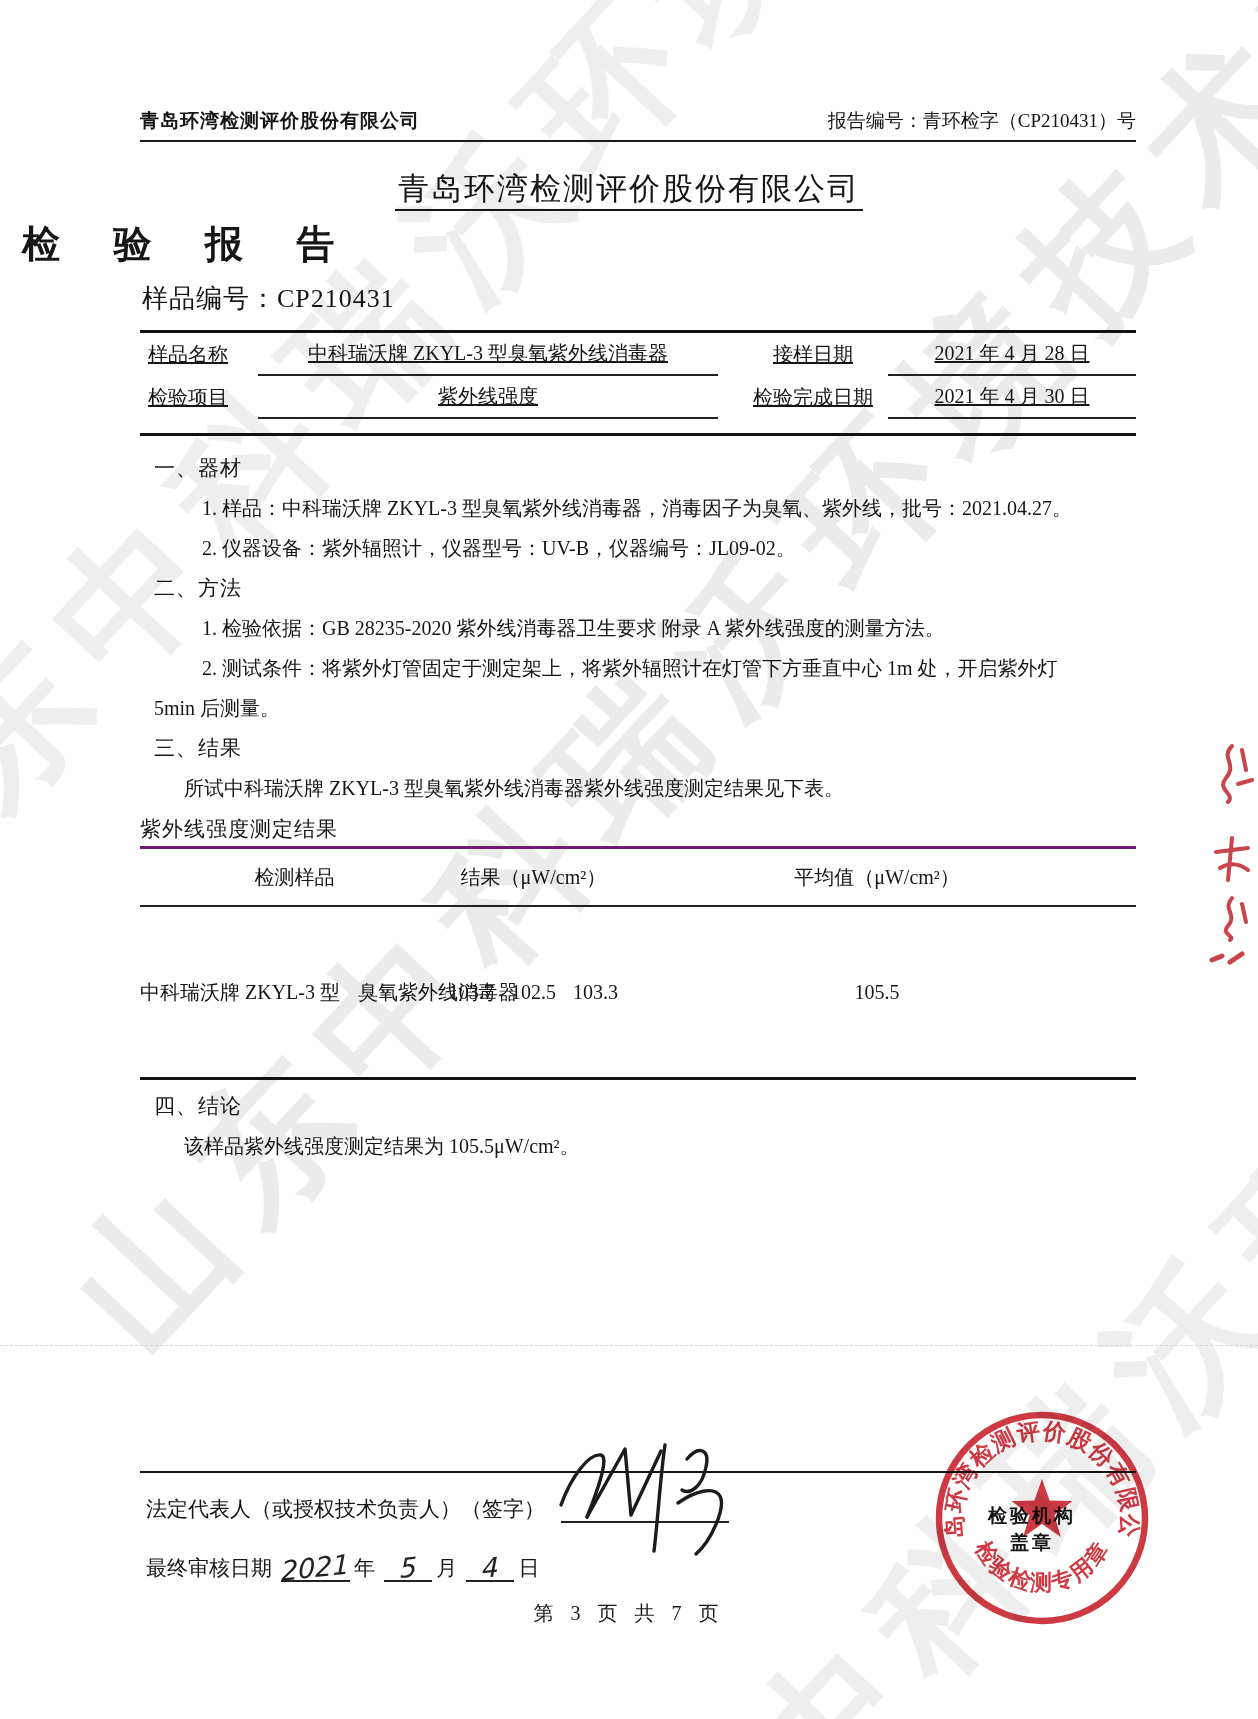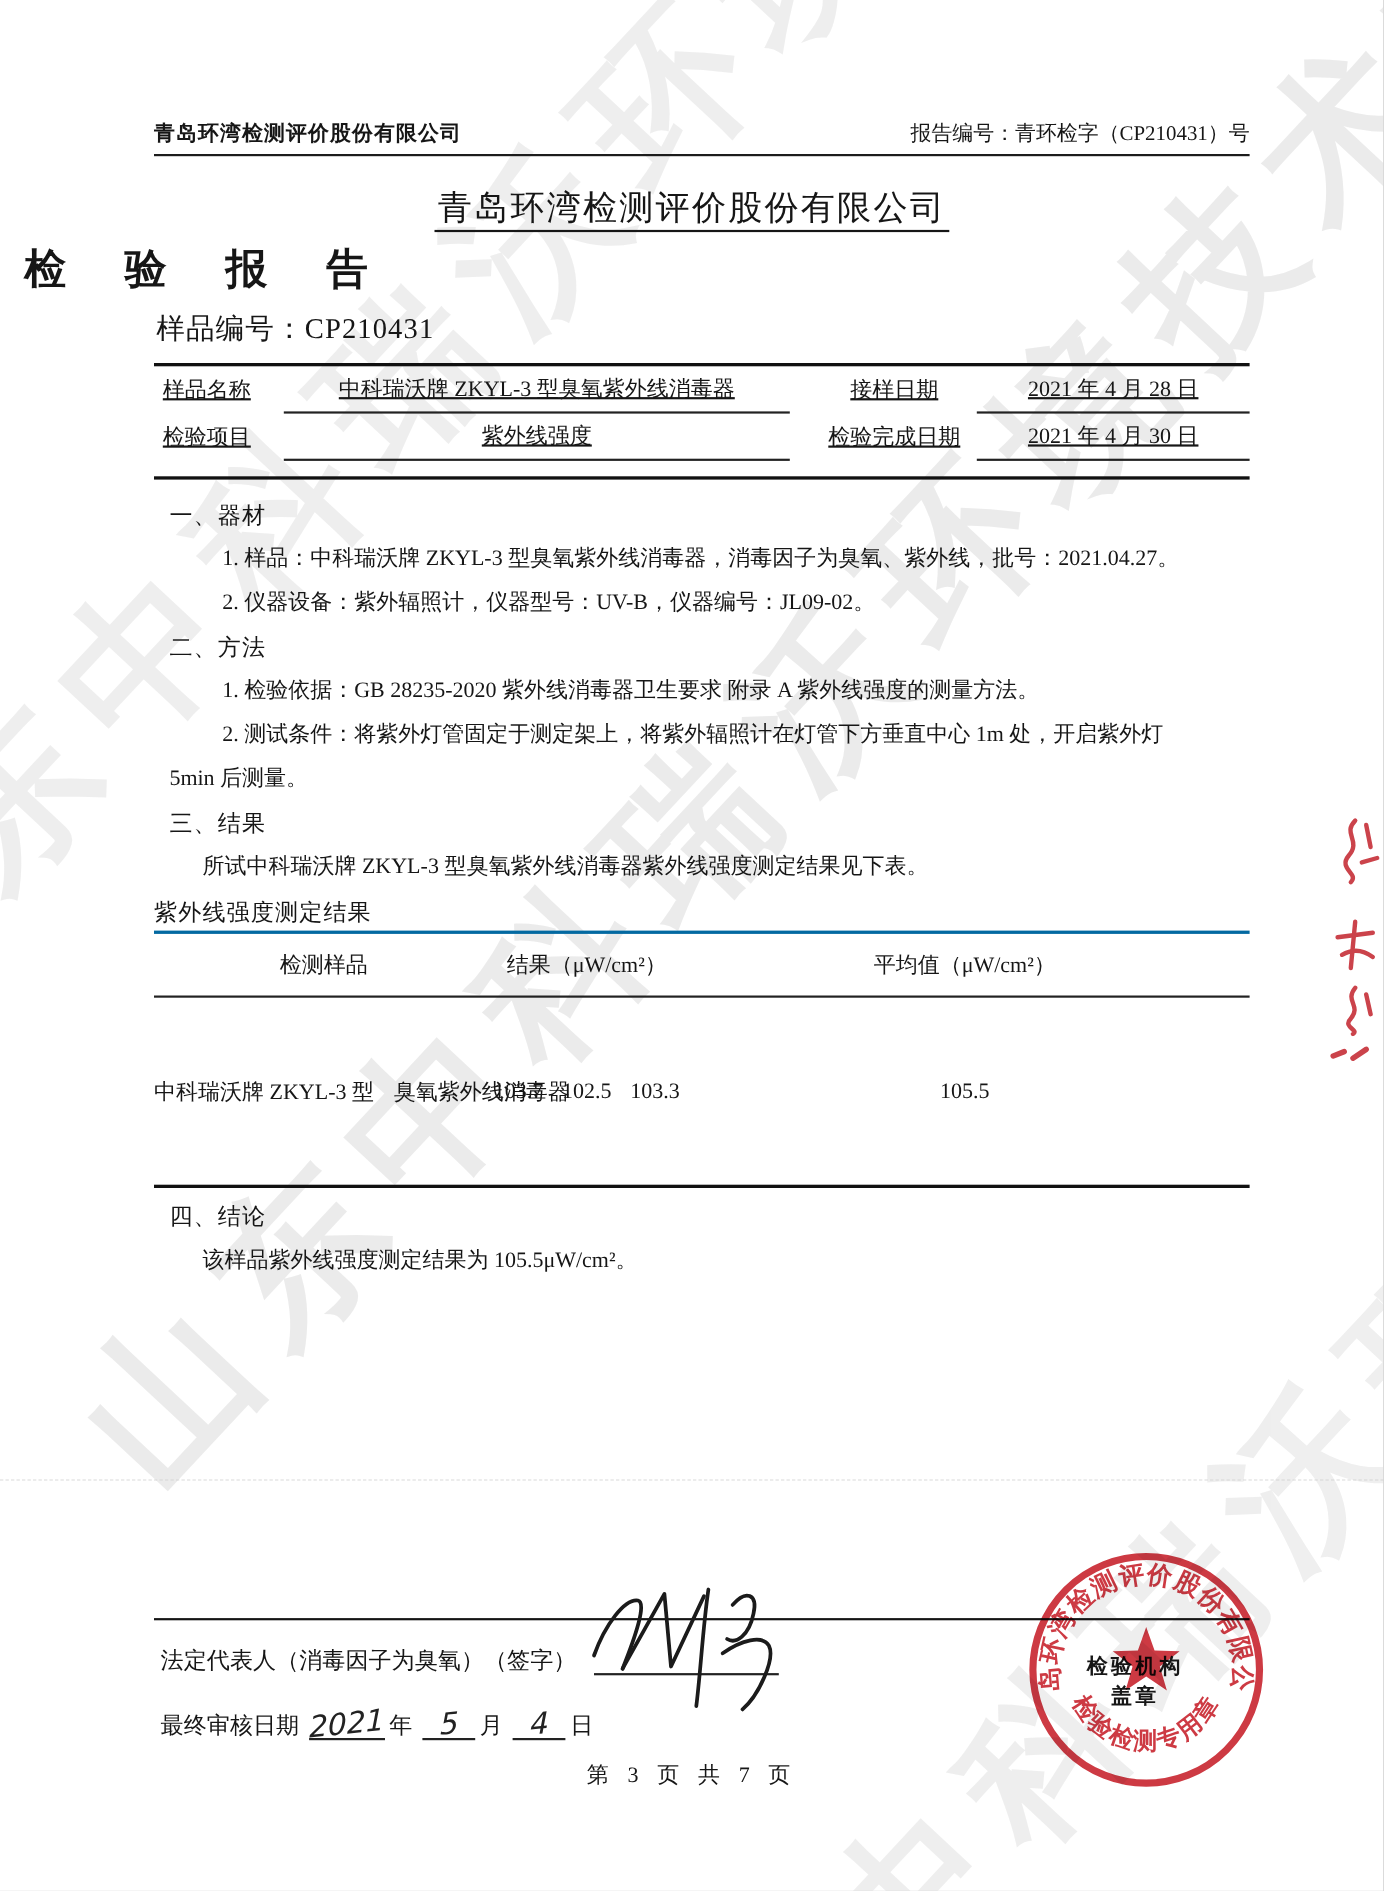--- a/index.html
+++ b/index.html
@@ -43,21 +43,21 @@
   .infobottom{position:absolute;z-index:1;left:140px;right:122px;top:433px;border-top:3px solid #111;}
   
   .body{position:absolute;z-index:1;left:140px;right:122px;top:448px;font-size:20px;}
   .bline{line-height:40px;height:40px;white-space:nowrap;}
   .bhead{font-size:21px;padding-left:14px;letter-spacing:1px;}
   .bitem{padding-left:62px;}
   .bpara{padding-left:44px;}
   .bcont{padding-left:14px;}
   
   .rt-title{margin-top:4px;font-size:21px;line-height:34px;letter-spacing:1px;}
-  .rtable{border-top:3px solid #0369a1;border-bottom:3px solid #111;}
+  .rtable{border-top:3px solid #701a75;border-bottom:3px solid #111;}
   .rt-head{display:flex;height:56px;font-size:20px;}
   .rt-head .rc{display:flex;align-items:center;justify-content:center;}
   .rc1{width:31%;}
   .rc2{width:17%;}
   .rc3{width:52%;}
   .rt-divider{border-top:2px solid #222;}
   .rt-data{display:flex;height:170px;font-size:20px;}
   .rt-sample{width:31%;display:flex;flex-direction:row;justify-content:space-between;align-items:center;gap:18px;white-space:nowrap;}
   .rt-readings{width:17%;display:flex;justify-content:space-between;align-items:center;padding:12px 0;}
   .rt-avg{width:52%;display:flex;align-items:center;justify-content:center;}
@@ -157,21 +157,21 @@
 
     <div class="bline bhead concl-head">四、结论</div>
     <div class="bline bpara">该样品紫外线强度测定结果为 105.5μW/cm²。</div>
   </div>
 
   <div class="scanline"></div>
 
   <div class="footline"></div>
 
   <div class="signrow">
-    <span>法定代表人（消毒因子为臭氧）（签字）</span><span class="signline"><svg class="signsvg" width="210" height="125" viewBox="0 0 210 125">
+    <span>法定代表人（或授权技术负责人）（签字）</span><span class="signline"><svg class="signsvg" width="210" height="125" viewBox="0 0 210 125">
       <g fill="none" stroke="#1b1b1b" stroke-width="3.4" stroke-linecap="round" stroke-linejoin="round">
         <path d="M12,72 C22,44 40,20 52,22 C60,24 50,54 38,84"></path>
         <path d="M38,84 L76,16 L82,82 L112,18"></path>
         <path d="M116,12 C111,46 109,86 105,118"></path>
         <path d="M138,26 C150,12 161,16 157,34 C153,54 141,62 133,57"></path>
         <path d="M129,70 C146,58 165,53 171,63 C177,75 162,108 147,121"></path>
       </g>
     </svg></span>
   </div>
 

